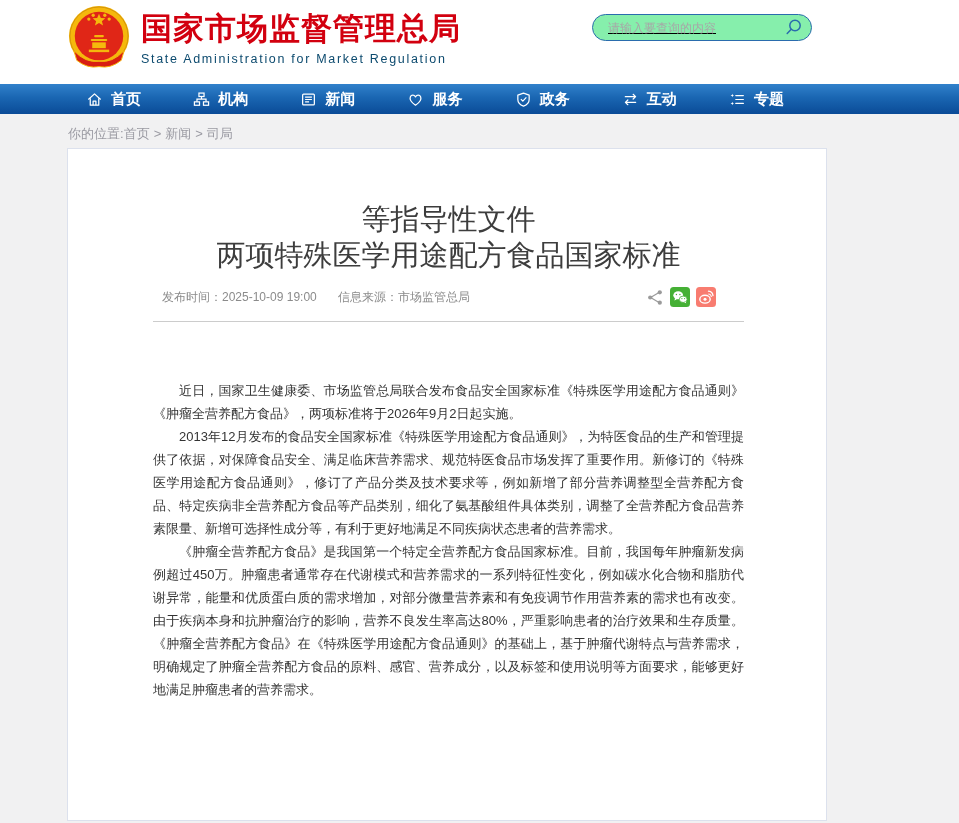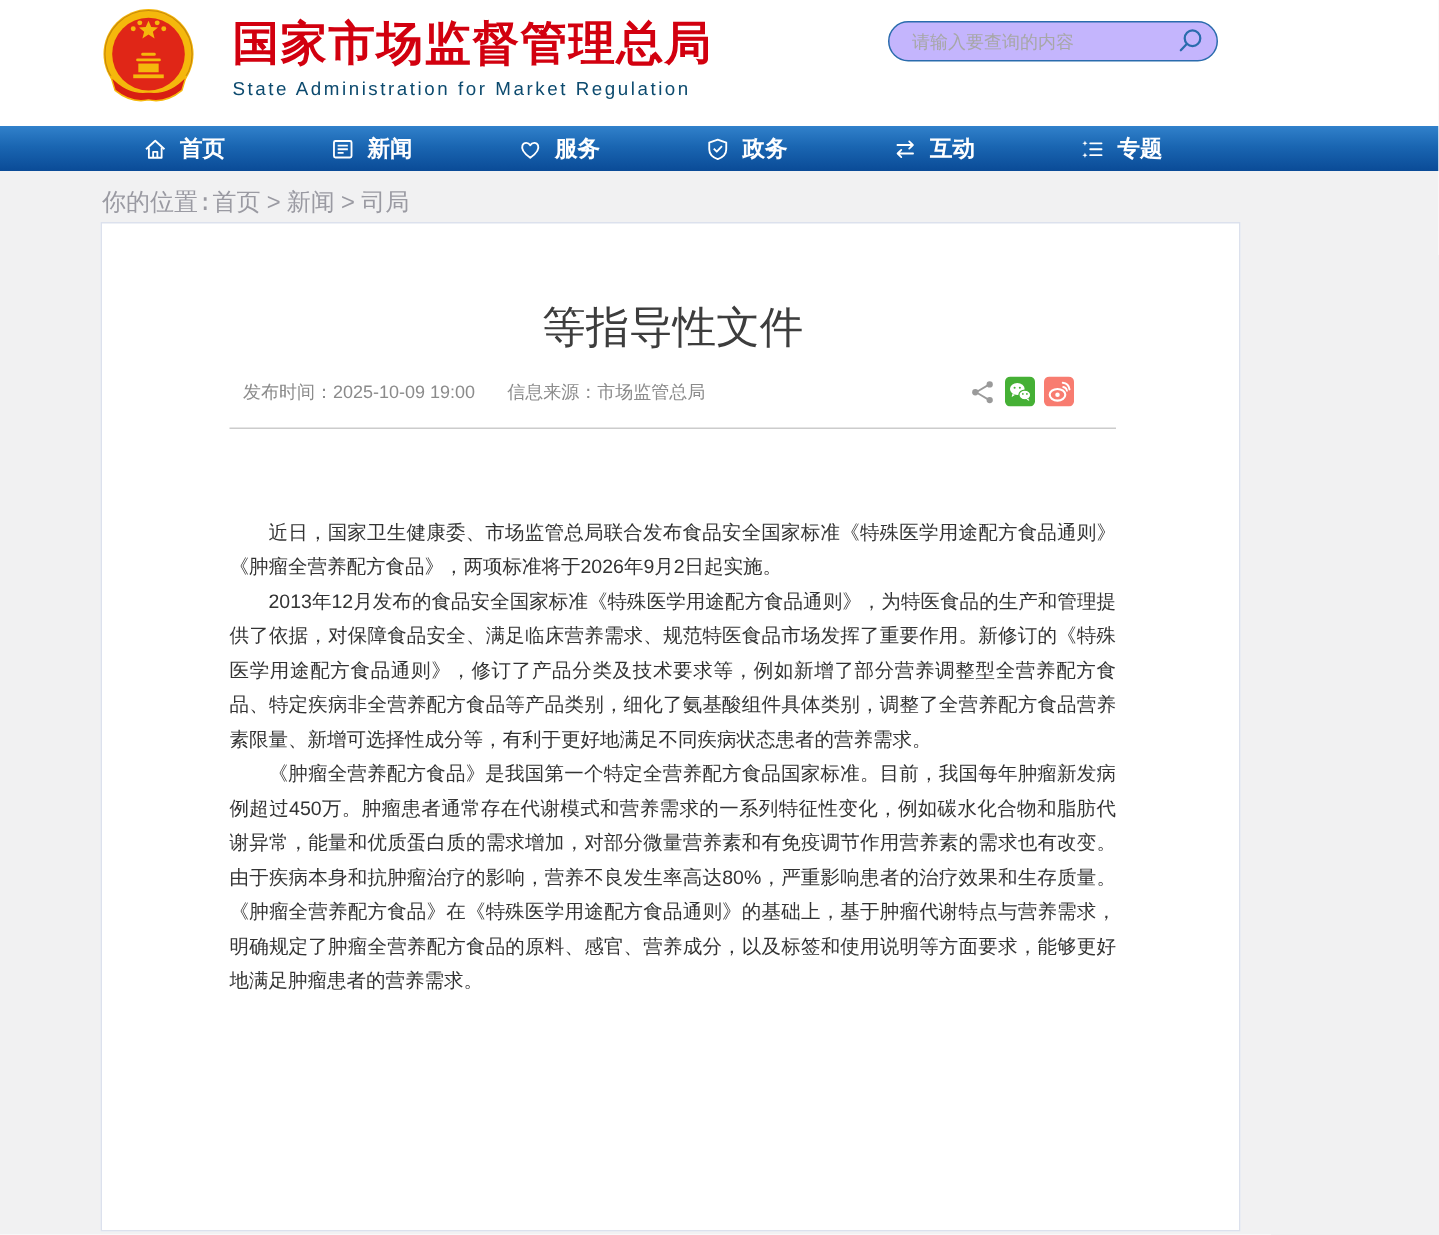--- a/index.html
+++ b/index.html
@@ -6,33 +6,33 @@
   html, body { margin: 0; padding: 0; }
   body {
     width: 959px; height: 823px; overflow: hidden;
     background: #f1f1f2;
     font-family: "Liberation Sans", "DejaVu Sans", sans-serif;
   }
 
   
   .header { position: relative; height: 84px; background: #ffffff; }
   .logo { position: absolute; left: 68px; top: 5px; width: 62px; height: 66px; }
-  .site-titles { position: absolute; left: 155px; top: 11px; }
+  .site-titles { position: absolute; left: 141px; top: 11px; }
   .site-name-cn {
     font-size: 31px; font-weight: bold; color: #d2000f; letter-spacing: 1px;
     line-height: 36px; white-space: nowrap;
   }
   .site-name-en {
     font-size: 12.5px; color: #0c4a6e; letter-spacing: 1.7px; margin-top: 5px;
     white-space: nowrap;
   }
   .search-box {
     position: absolute; left: 592px; top: 14px; width: 220px; height: 27px;
-    border: 1px solid #2a6cad; border-radius: 14px; background: #c4b5fd;
-    display: flex; align-items: center; padding: 0 8px 0 13px;
+    border: 1px solid #2a6cad; border-radius: 14px; background: #86efac;
+    display: flex; align-items: center; padding: 0 8px 0 13px; text-decoration: underline;
   }
   .search-input {
     flex: 1; border: none; outline: none; font-size: 12px; color: #333;
     background: transparent; min-width: 0;
     font-family: "Liberation Sans", "DejaVu Sans", sans-serif;
   }
   .search-input::placeholder { color: #a7a7a7; }
   .search-btn {
     width: 20px; height: 20px; border: none; background: transparent;
     padding: 0; cursor: pointer; display: flex; align-items: center; justify-content: center;
@@ -46,21 +46,21 @@
   .nav-inner { margin-left: 60px; width: 750px; height: 100%; display: flex; }
   .nav-item {
     flex: 1; display: flex; align-items: center; justify-content: center;
     gap: 8px; color: #ffffff; font-size: 15px; font-weight: bold; cursor: pointer;
     white-space: nowrap;
   }
   .nav-item svg { display: block; }
 
   
   .breadcrumb {
-    margin: 11px 0 0 68px; font-size: 16px; color: #9a9aa2; height: 16px; font-family: Liberation Mono, monospace;
+    margin: 11px 0 0 68px; font-size: 13px; color: #9a9aa2; height: 16px;
   }
   .breadcrumb a { color: #9a9aa2; text-decoration: none; cursor: pointer; }
   .breadcrumb .sep { margin: 0 4px; }
 
   
   .content-box {
     margin: 7px 0 0 67px; width: 760px; min-height: 673px;
     background: #ffffff; border: 1px solid #dce1ed;
     padding: 52px 82px 40px 85px;
   }
@@ -127,20 +127,31 @@
           <path d="M2.5 9 L9 3 L15.5 9"></path>
           <path d="M4.5 7.8 V15 H13.5 V7.8"></path>
           <path d="M7.5 15 V10.8 H10.5 V15"></path>
         </g>
       </svg>
       <span>首页</span>
     </div>
     <div class="nav-item">
       <svg width="17" height="17" viewBox="0 0 18 18">
         <g fill="none" stroke="#fff" stroke-width="1.3">
+          <rect x="6.3" y="2.2" width="5.4" height="3.6"></rect>
+          <rect x="1.5" y="11.5" width="5.4" height="3.6"></rect>
+          <rect x="11.1" y="11.5" width="5.4" height="3.6"></rect>
+          <path d="M9 5.8 V8.6 M4.2 11.5 V8.6 H13.8 V11.5"></path>
+        </g>
+      </svg>
+      <span>机构</span>
+    </div>
+    <div class="nav-item">
+      <svg width="17" height="17" viewBox="0 0 18 18">
+        <g fill="none" stroke="#fff" stroke-width="1.3">
           <rect x="2.8" y="3.2" width="12.4" height="11.6" rx="1"></rect>
           <path d="M5.4 6.4 H12.6 M5.4 9 H12.6 M5.4 11.6 H9.6"></path>
         </g>
       </svg>
       <span>新闻</span>
     </div>
     <div class="nav-item">
       <svg width="17" height="17" viewBox="0 0 18 18">
         <path d="M9 15 C4.2 11.7 2.6 8.7 3.5 6.3 C4.5 3.9 7.6 3.8 9 6.2 C10.4 3.8 13.5 3.9 14.5 6.3 C15.4 8.7 13.8 11.7 9 15 Z" fill="none" stroke="#fff" stroke-width="1.3" stroke-linejoin="round"></path>
       </svg>
@@ -179,20 +190,21 @@
   </div>
 </div>
 
 <div class="breadcrumb">
   <span>你的位置:</span><a>首页</a><span class="sep">&gt;</span><a>新闻</a><span class="sep">&gt;</span><a>司局</a>
 </div>
 
 <div class="content-box">
   <h1 class="article-title">
     <div>等指导性文件</div>
+    <div>两项特殊医学用途配方食品国家标准</div>
   </h1>
 
   <div class="article-meta">
     <span class="meta-item">发布时间：2025-10-09 19:00</span>
     <span class="meta-item">信息来源：市场监管总局</span>
     <span class="share-group">
       <span class="share-btn">
         <svg width="18" height="18" viewBox="0 0 18 18">
           <g stroke="#9a9a9a" stroke-width="1.2" fill="none">
             <line x1="5" y1="9.3" x2="13" y2="4.6"></line>

